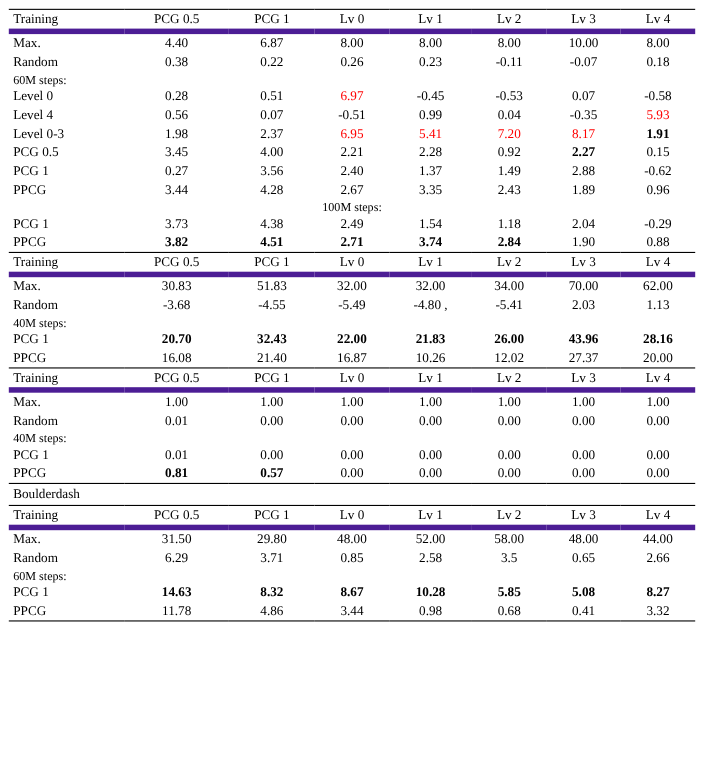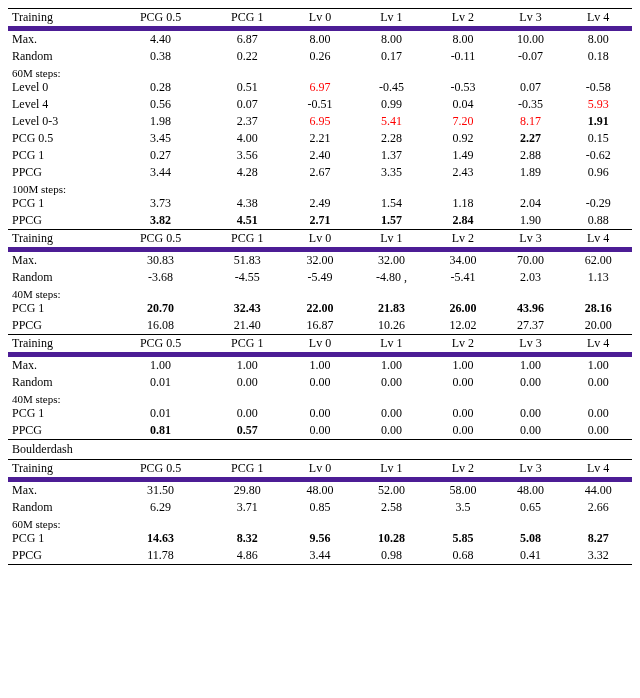--- a/index.html
+++ b/index.html
@@ -76,21 +76,21 @@
         <td>8.00</td>
         <td>8.00</td>
         <td>10.00</td>
         <td>8.00</td>
       </tr>
       <tr>
         <td>Random</td>
         <td>0.38</td>
         <td>0.22</td>
         <td>0.26</td>
-        <td>0.17</td>
+        <td>0.23</td>
         <td>-0.11</td>
         <td>-0.07</td>
         <td>0.18</td>
       </tr>
       <tr class="sub-header">
         <td colspan="8" style="text-align: left; font-size: 11px;">60M steps:</td>
       </tr>
       <tr>
         <td>Level 0</td>
         <td>0.28</td>
@@ -145,38 +145,38 @@
         <td>PPCG</td>
         <td>3.44</td>
         <td>4.28</td>
         <td>2.67</td>
         <td>3.35</td>
         <td>2.43</td>
         <td>1.89</td>
         <td>0.96</td>
       </tr>
       <tr class="sub-header">
-        <td colspan="8" style="text-align: left; font-size: 11px;">100M steps:</td>
+        <td colspan="8" style="text-align: center; font-size: 11px;">100M steps:</td>
       </tr>
       <tr>
         <td>PCG 1</td>
         <td>3.73</td>
         <td>4.38</td>
         <td>2.49</td>
         <td>1.54</td>
         <td>1.18</td>
         <td>2.04</td>
         <td>-0.29</td>
       </tr>
       <tr class="last-row">
         <td>PPCG</td>
         <td class="bold">3.82</td>
         <td class="bold">4.51</td>
         <td class="bold">2.71</td>
-        <td class="bold">1.57</td>
+        <td class="bold">3.74</td>
         <td class="bold">2.84</td>
         <td>1.90</td>
         <td>0.88</td>
       </tr>
       <tr>
         <td class="col-header">Training</td>
         <td class="col-header">PCG 0.5</td>
         <td class="col-header">PCG 1</td>
         <td class="col-header">Lv 0</td>
         <td class="col-header">Lv 1</td>
@@ -313,21 +313,21 @@
         <td>0.65</td>
         <td>2.66</td>
       </tr>
       <tr class="sub-header">
         <td colspan="8" style="text-align: left; font-size: 11px;">60M steps:</td>
       </tr>
       <tr>
         <td>PCG 1</td>
         <td class="bold">14.63</td>
         <td class="bold">8.32</td>
-        <td class="bold">9.56</td>
+        <td class="bold">8.67</td>
         <td class="bold">10.28</td>
         <td class="bold">5.85</td>
         <td class="bold">5.08</td>
         <td class="bold">8.27</td>
       </tr>
       <tr class="last-row">
         <td>PPCG</td>
         <td>11.78</td>
         <td>4.86</td>
         <td>3.44</td>

